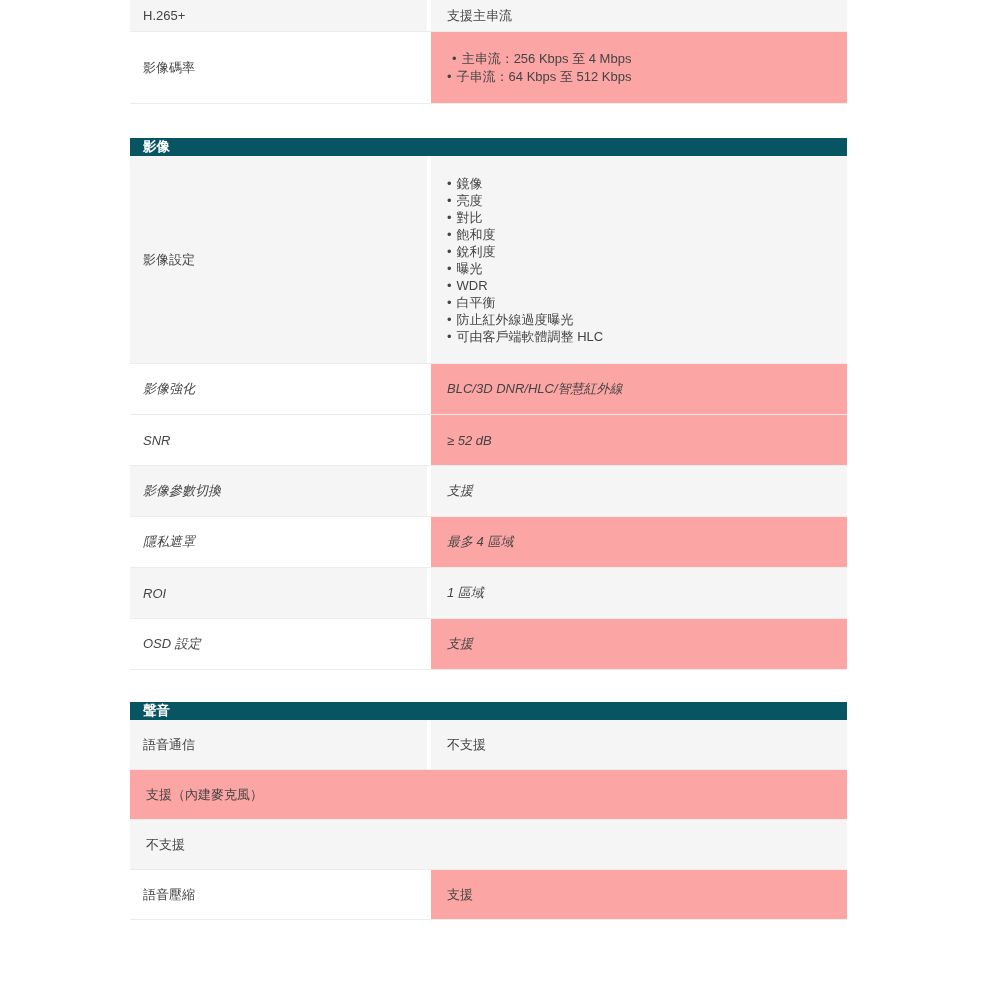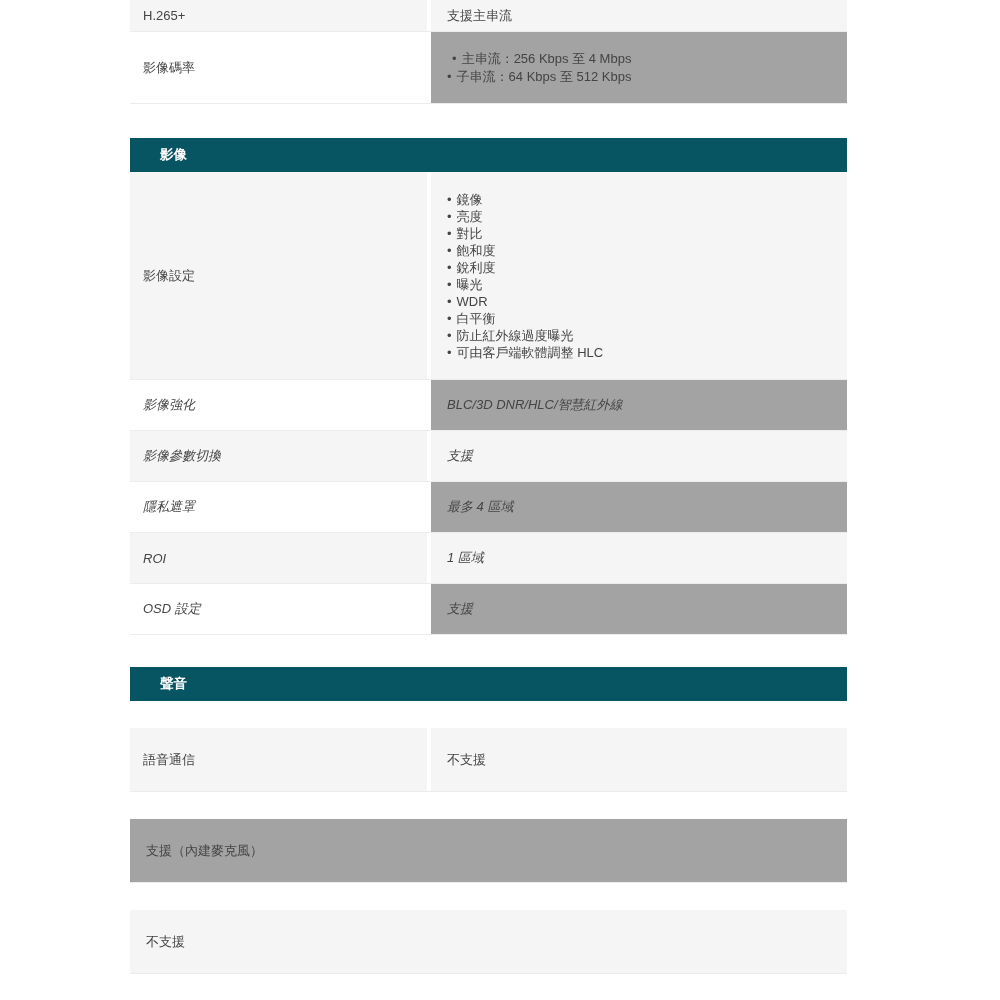--- a/index.html
+++ b/index.html
@@ -9,31 +9,31 @@
     --text:#444444;
     --header-text:#ffffff;
   }
   *{margin:0;padding:0;box-sizing:border-box;}
   html,body{width:1000px;height:1000px;overflow:hidden;background:#ffffff;
     font-family:"Liberation Sans","DejaVu Sans",sans-serif;
     font-size:13px;color:var(--text);}
   .spec{position:absolute;left:130px;top:0;width:717px;}
   .row{display:flex;width:100%;border-bottom:1px solid var(--row-border);}
   .cl{width:297px;margin-right:4px;padding-left:13px;display:flex;align-items:center;background:#ffffff;}
-  .cr{flex:1;padding-left:16px;display:flex;align-items:center;background:#a3a3a3;}
+  .cr{flex:1;padding-left:16px;display:flex;align-items:center;background:#fca5a5;}
   .row.gray .cl,.row.gray .cr{background:var(--alt-row-bg);}
   .r-h265{height:32px;}
   .r-bitrate{height:72px;text-align:right;}
   .gap1{height:34px;}
   .gap2{height:32px;}
-  .hdr{height:34px;display:flex;align-items:center;padding-left:30px;
+  .hdr{height:18px;display:flex;align-items:center;padding-left:13px;
     background:var(--header-bg);color:var(--header-text);font-weight:bold;font-size:13.5px;}
   .r-settings{height:208px;}
   .r-std{height:51px;font-style:italic;}
-  .r-audio{height:64px;margin-top:27px;}
+  .r-audio{height:50px;}
   .bullets{line-height:17px;}
   .bullets.lh18{line-height:18px;}
   .b::before{content:"•";margin-right:5px;}
 </style>
 </head>
 <body>
 
 <div class="spec">
 
   <div class="row gray r-h265">
@@ -70,20 +70,24 @@
         <div class="b">防止紅外線過度曝光</div>
         <div class="b">可由客戶端軟體調整 HLC</div>
       </div>
     </div>
   </div>
 
   <div class="row r-std">
     <div class="cl">影像強化</div>
     <div class="cr">BLC/3D DNR/HLC/智慧紅外線</div>
   </div>
+  <div class="row r-std">
+    <div class="cl">SNR</div>
+    <div class="cr">≥ 52 dB</div>
+  </div>
   <div class="row gray r-std">
     <div class="cl">影像參數切換</div>
     <div class="cr">支援</div>
   </div>
   <div class="row r-std">
     <div class="cl">隱私遮罩</div>
     <div class="cr">最多 4 區域</div>
   </div>
   <div class="row gray r-std">
     <div class="cl">ROI</div>

